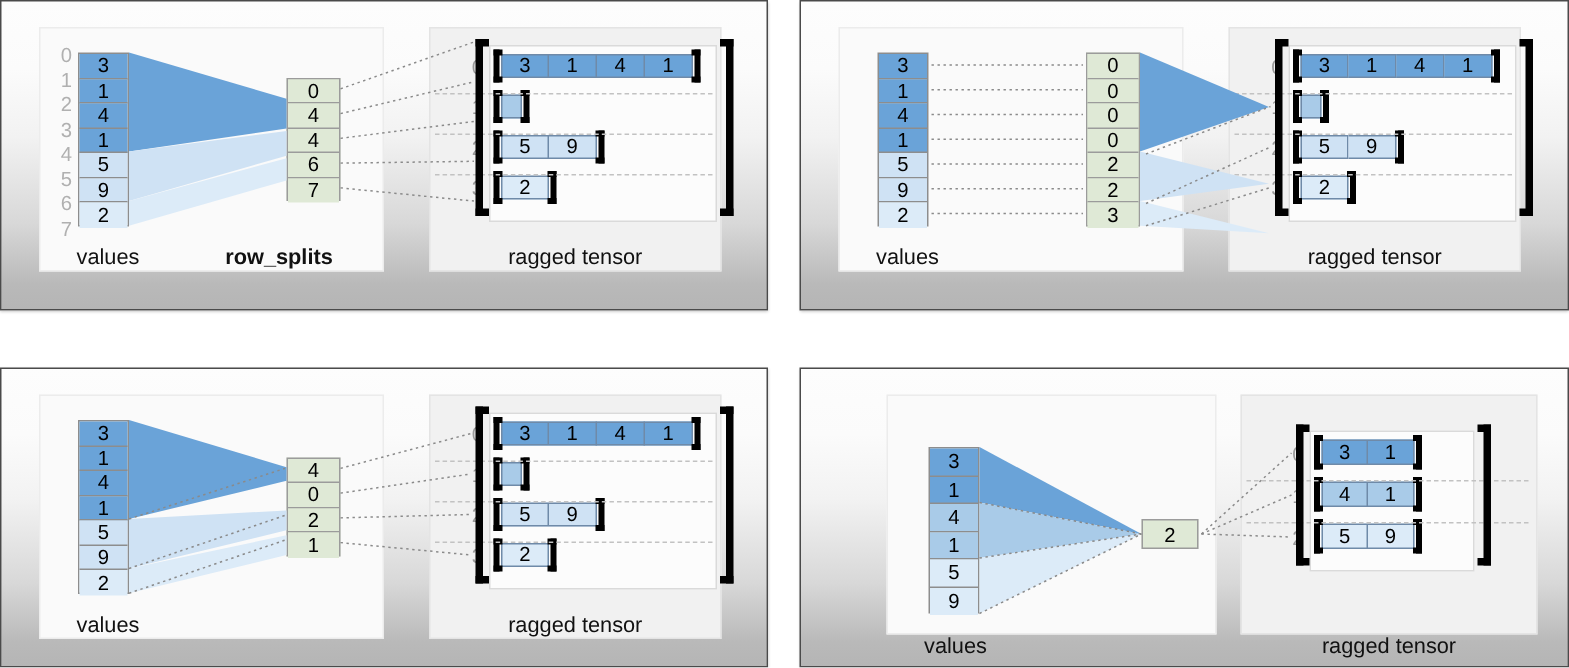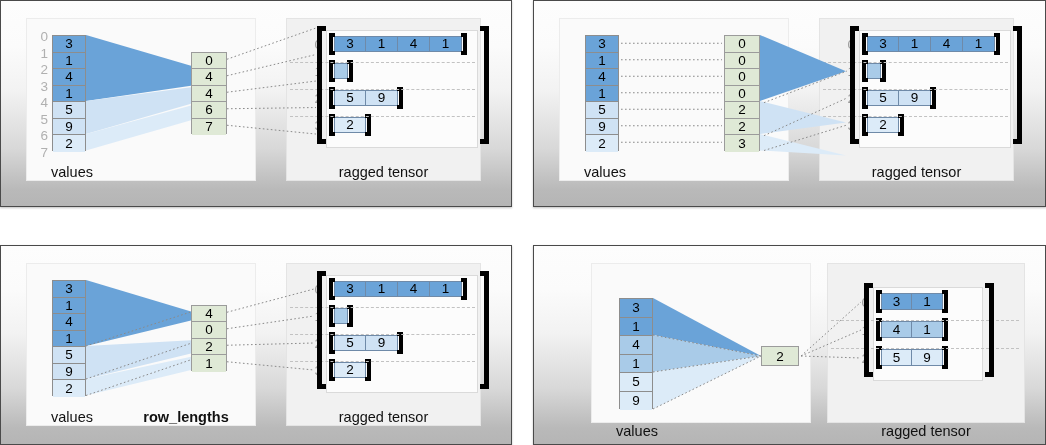--- a/index.html
+++ b/index.html
@@ -90,20 +90,21 @@
       <div class="idx" style="left: 33px; top: 128px;">6</div>
       <div class="idx" style="left: 33px; top: 144.5px;">7</div>
       <div class="gcol" style="left: 190px; top: 50.5px; width: 36px; height: 82.5px;">
         <div class="gcell" style="height: 16.5px;">0</div>
         <div class="gcell" style="height: 16.5px;">4</div>
         <div class="gcell" style="height: 16.5px;">4</div>
         <div class="gcell" style="height: 16.5px;">6</div>
         <div class="gcell" style="height: 16.5px;">7</div>
       </div>
       <div class="cap" style="left: 29px; top: 163px; width: 84px;">values</div>
+      <div class="cap bold" style="left: 129px; top: 163px; width: 112px;">row_splits</div>
       <div class="cap" style="left: 285px; top: 163px; width: 195px;">ragged tensor</div>
       <div class="rt" style="left: 325px; top: 29px; width: 152px; height: 118px;">
         <div class="rtbg"></div>
         <div class="rrow" style="left: 8px; top: 6px;">
           <div class="rcell first" style="width: 32px; height: 16px; background: rgb(106, 163, 216);">3</div>
           <div class="rcell" style="width: 32px; height: 16px; background: rgb(106, 163, 216);">1</div>
           <div class="rcell" style="width: 32px; height: 16px; background: rgb(106, 163, 216);">4</div>
           <div class="rcell" style="width: 32px; height: 16px; background: rgb(106, 163, 216);">1</div>
         </div>
         <div style="position: absolute; left: 3px; top: 3px; width: 6px; height: 22px; border-left: 4px solid rgb(0, 0, 0); border-top: 4px solid rgb(0, 0, 0); border-bottom: 4px solid rgb(0, 0, 0); box-sizing: border-box;"></div>
@@ -232,21 +233,20 @@
         <div class="vcell" style="height: 16.5px; background: rgb(207, 226, 244);">9</div>
         <div class="vcell" style="height: 16.5px; background: rgb(220, 235, 248);">2</div>
       </div>
       <div class="gcol" style="left: 190px; top: 58.75px; width: 36px; height: 66px;">
         <div class="gcell" style="height: 16.5px;">4</div>
         <div class="gcell" style="height: 16.5px;">0</div>
         <div class="gcell" style="height: 16.5px;">2</div>
         <div class="gcell" style="height: 16.5px;">1</div>
       </div>
       <div class="cap" style="left: 29px; top: 163px; width: 84px;">values</div>
-      <div class="cap bold" style="left: 129px; top: 163px; width: 112px;">row_lengths</div>
       <div class="cap" style="left: 285px; top: 163px; width: 195px;">ragged tensor</div>
       <div class="rt" style="left: 325px; top: 29px; width: 152px; height: 118px;">
         <div class="rtbg"></div>
         <div class="rrow" style="left: 8px; top: 6px;">
           <div class="rcell first" style="width: 32px; height: 16px; background: rgb(106, 163, 216);">3</div>
           <div class="rcell" style="width: 32px; height: 16px; background: rgb(106, 163, 216);">1</div>
           <div class="rcell" style="width: 32px; height: 16px; background: rgb(106, 163, 216);">4</div>
           <div class="rcell" style="width: 32px; height: 16px; background: rgb(106, 163, 216);">1</div>
         </div>
         <div style="position: absolute; left: 3px; top: 3px; width: 6px; height: 22px; border-left: 4px solid rgb(0, 0, 0); border-top: 4px solid rgb(0, 0, 0); border-bottom: 4px solid rgb(0, 0, 0); box-sizing: border-box;"></div>

